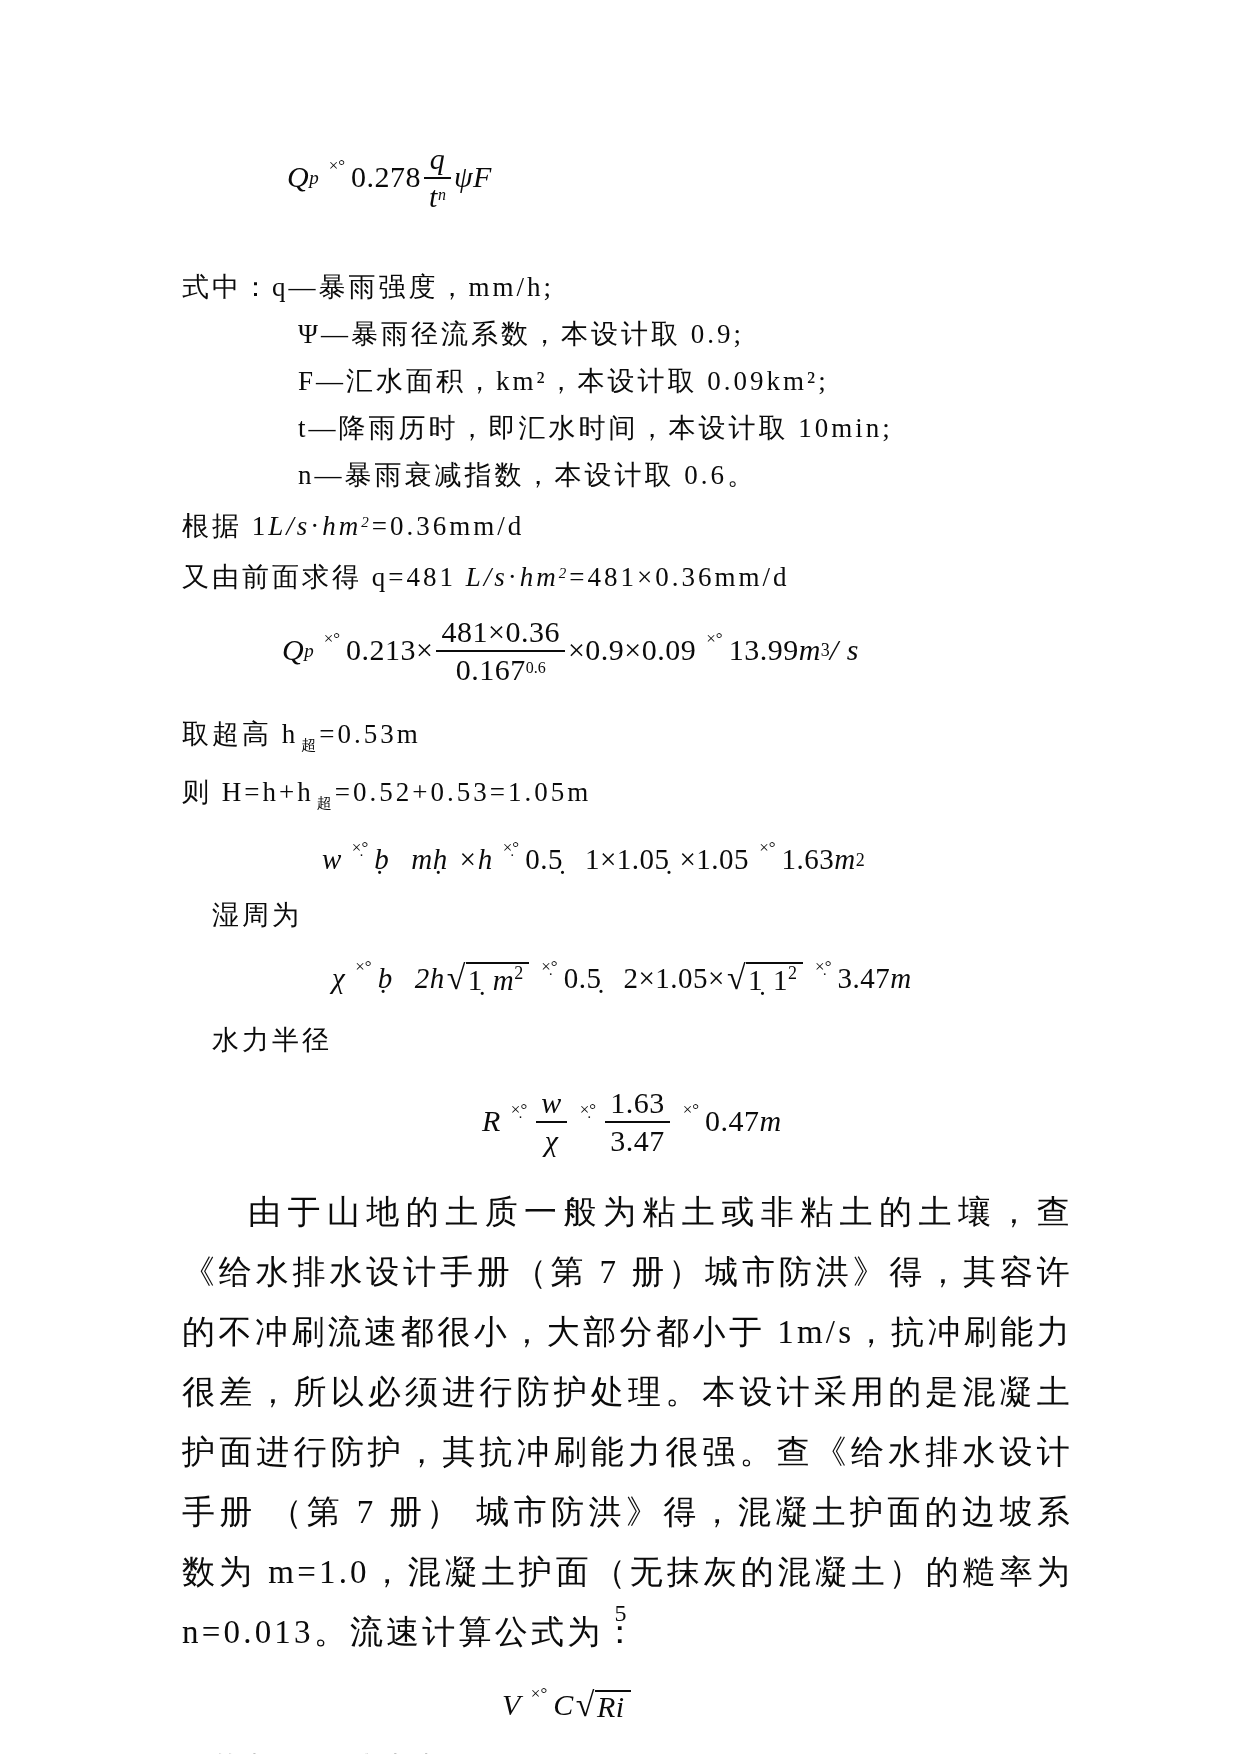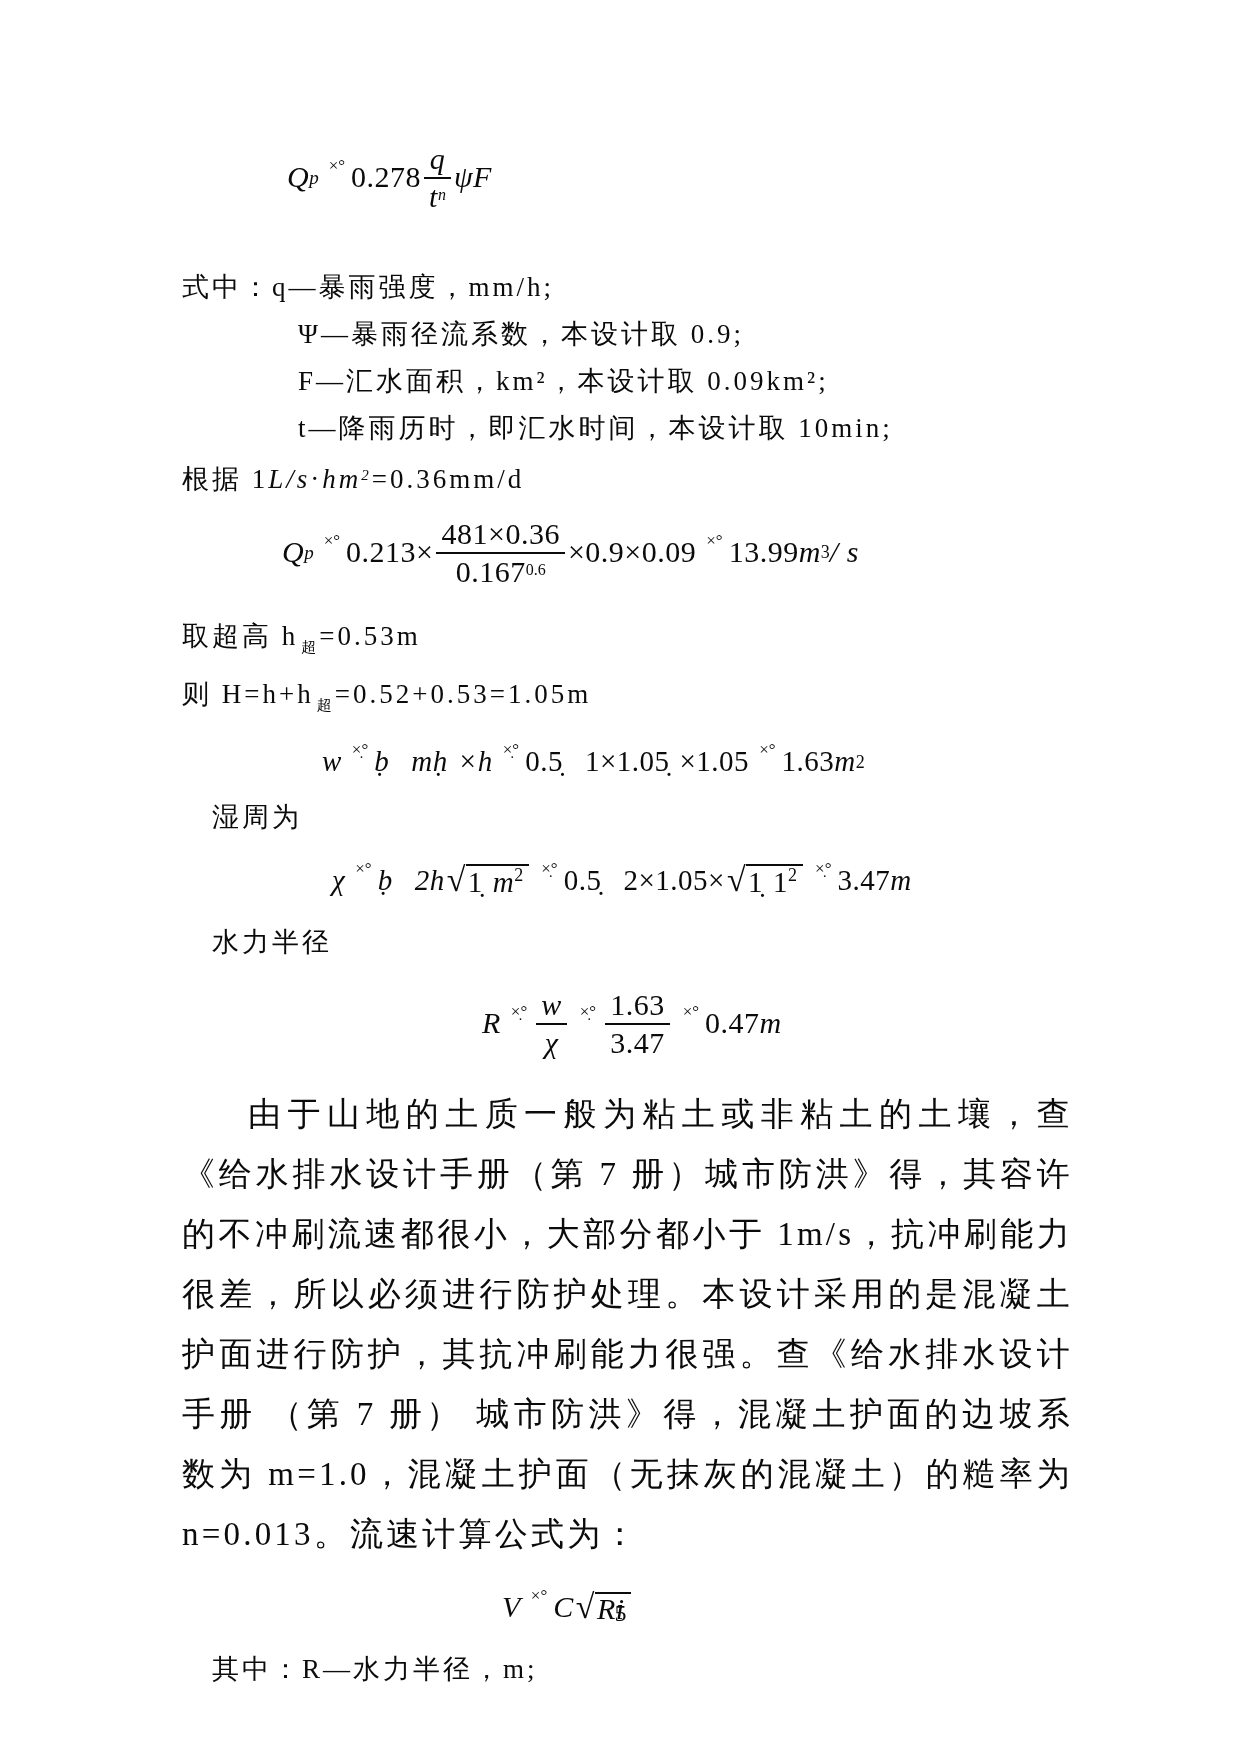--- a/index.html
+++ b/index.html
@@ -70,25 +70,29 @@
       <span class="den"><span class="it">t</span><sup class="it">n</sup></span>
     </span>
     <span class="it">ψ</span>
     <span class="it">F</span>
   </div>
 
   <div class="txt">式中：q—暴雨强度，mm/h;</div>
   <div class="txt indent-item">Ψ—暴雨径流系数，本设计取 0.9;</div>
   <div class="txt indent-item">F—汇水面积，km²，本设计取 0.09km²;</div>
   <div class="txt indent-item">t—降雨历时，即汇水时间，本设计取 10min;</div>
+  <div class="txt indent-item">n—暴雨衰减指数，本设计取 0.6。</div>
 
   <div class="txt">
     <span>根据 1</span><span class="it">L/s</span><span>·</span><span class="it">hm</span><sup class="it" style="font-size:15px;vertical-align:8px">2</sup><span>=0.36mm/d</span>
   </div>
 
+  <div class="txt">
+    <span>又由前面求得 q=481 </span><span class="it">L/s</span><span>·</span><span class="it">hm</span><sup class="it" style="font-size:15px;vertical-align:8px">2</sup><span>=481×0.36mm/d</span>
+  </div>
 
   <div class="formula f-qp2">
     <span class="it">Q</span>
       <sub>p</sub>
     <span class="eqg">×°</span>
     <span>0.213×</span>
     <span class="frac">
       <span class="num">481×0.36</span>
       <span class="den"><span>0.167</span><sup>0.6</sup></span>
     </span>

